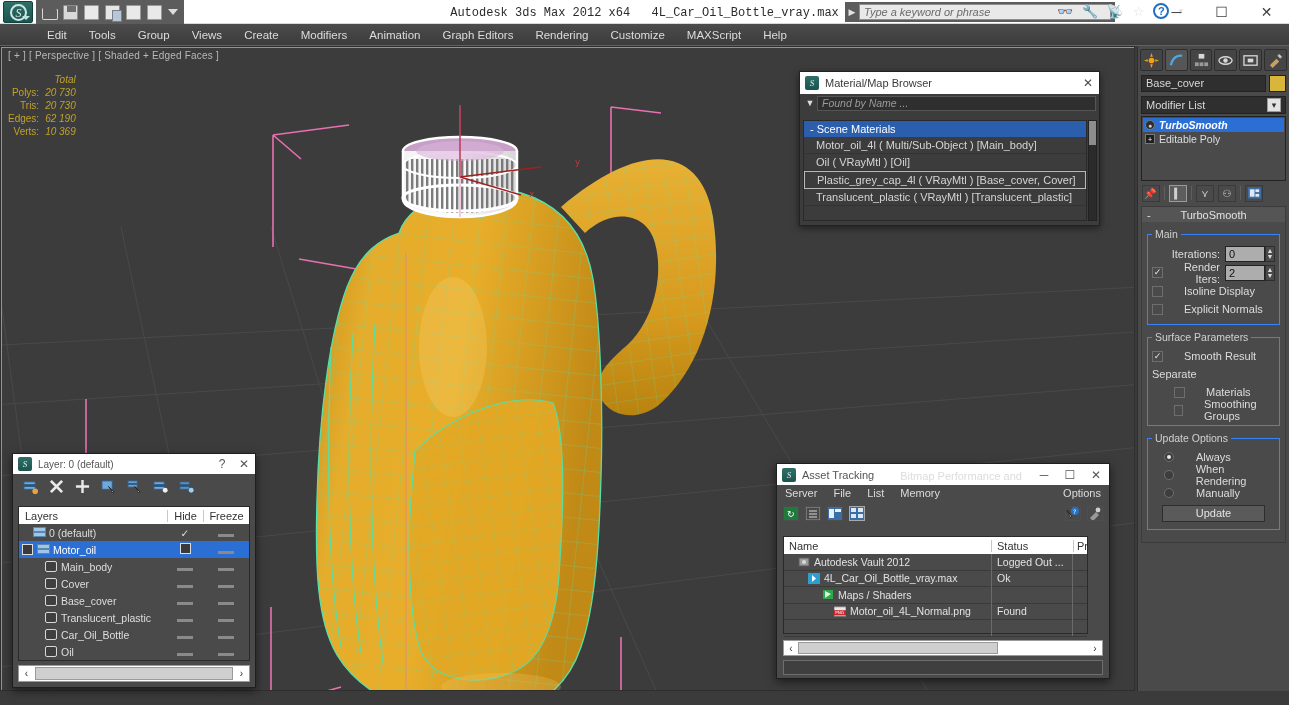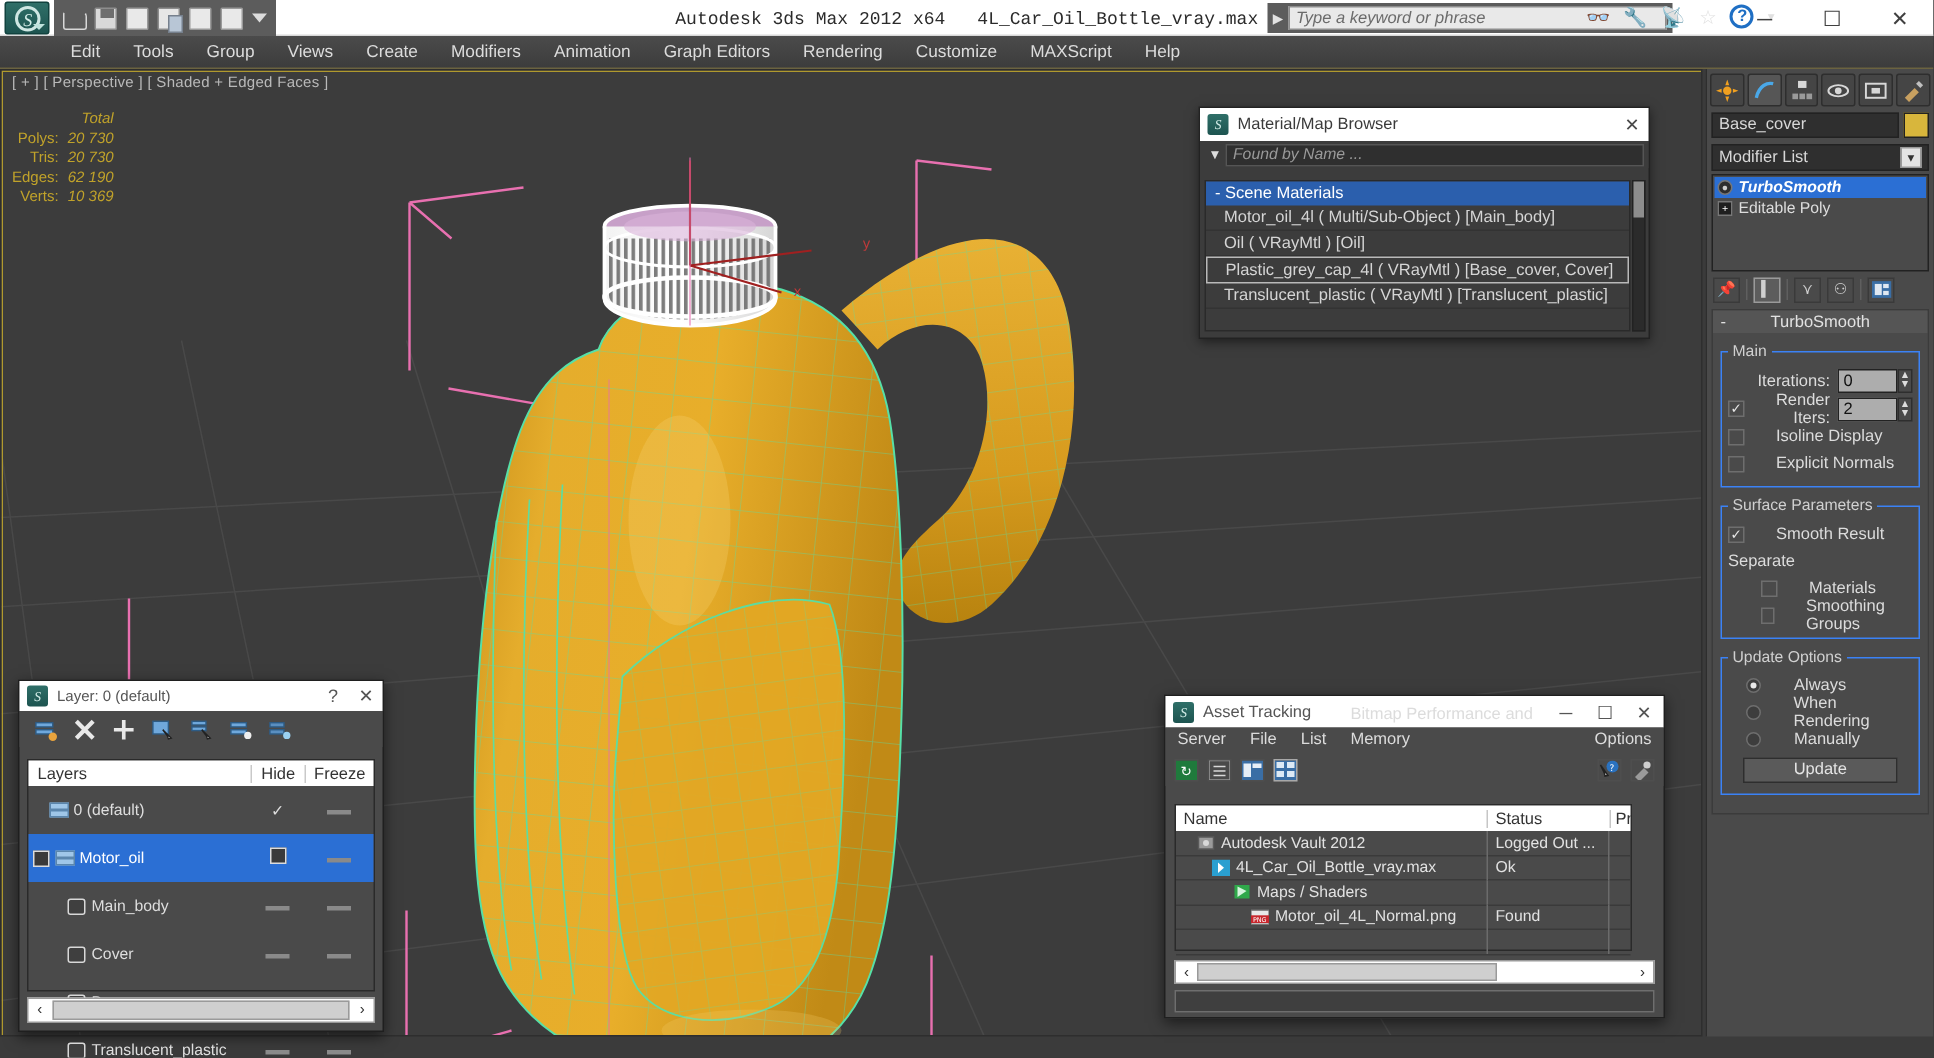--- a/index.html
+++ b/index.html
@@ -140,21 +140,21 @@
   .ld-title .t { color:#555; font-size:10px; flex:1; }
   .ld-title .b { width:22px;text-align:center;color:#555;font-size:12px;}
   .ld-tools { height:24px; display:flex; align-items:center; gap:11px; padding-left:10px; background:#4a4a4a;}
   .lt { width:15px;height:15px; position:relative; }
   .ld-grid { position:absolute; left:5px; top:52px; right:5px; bottom:26px; background:#4a4a4a;
     border:1px solid #2a2a2a;}
   .ld-head { height:17px; background:#fff; display:flex; color:#333; font-size:11px; align-items:center;}
   .ld-head .c1 { flex:1; padding-left:6px;}
   .ld-head .c2 { width:36px; text-align:center; border-left:1px solid #c9c9c9;}
   .ld-head .c3 { width:46px; text-align:center; border-left:1px solid #c9c9c9;}
-  .ld-row { height:32px; display:flex; align-items:center; font-size:10.5px; color:#dedede;}
+  .ld-row { height:17px; display:flex; align-items:center; font-size:10.5px; color:#dedede;}
   .ld-row.sel { background:#2b6fd4; color:#fff;}
   .ld-row .c1 { flex:1; display:flex; align-items:center; gap:4px; overflow:hidden; white-space:nowrap;}
   .ld-row .c2 { width:36px; text-align:center; }
   .ld-row .c3 { width:46px; text-align:center; }
   .dash { display:inline-block; width:16px; height:3px; background:#8a8a8a; }
   .ld-sb { position:absolute; left:5px; right:5px; bottom:5px; height:17px; background:#fff;
     border:1px solid #9a9a9a; display:flex; align-items:center;}
   .ld-sb .ar { width:15px; text-align:center; color:#333; font-size:10px;}
   .ld-sb .tr { flex:1; height:13px; background:#cfcfcf; border:1px solid #9a9a9a; margin:0 1px;}
   .boxic { width:11px;height:11px; border:1px solid #dcdcdc; background:#3a3a3a; display:inline-block;}

